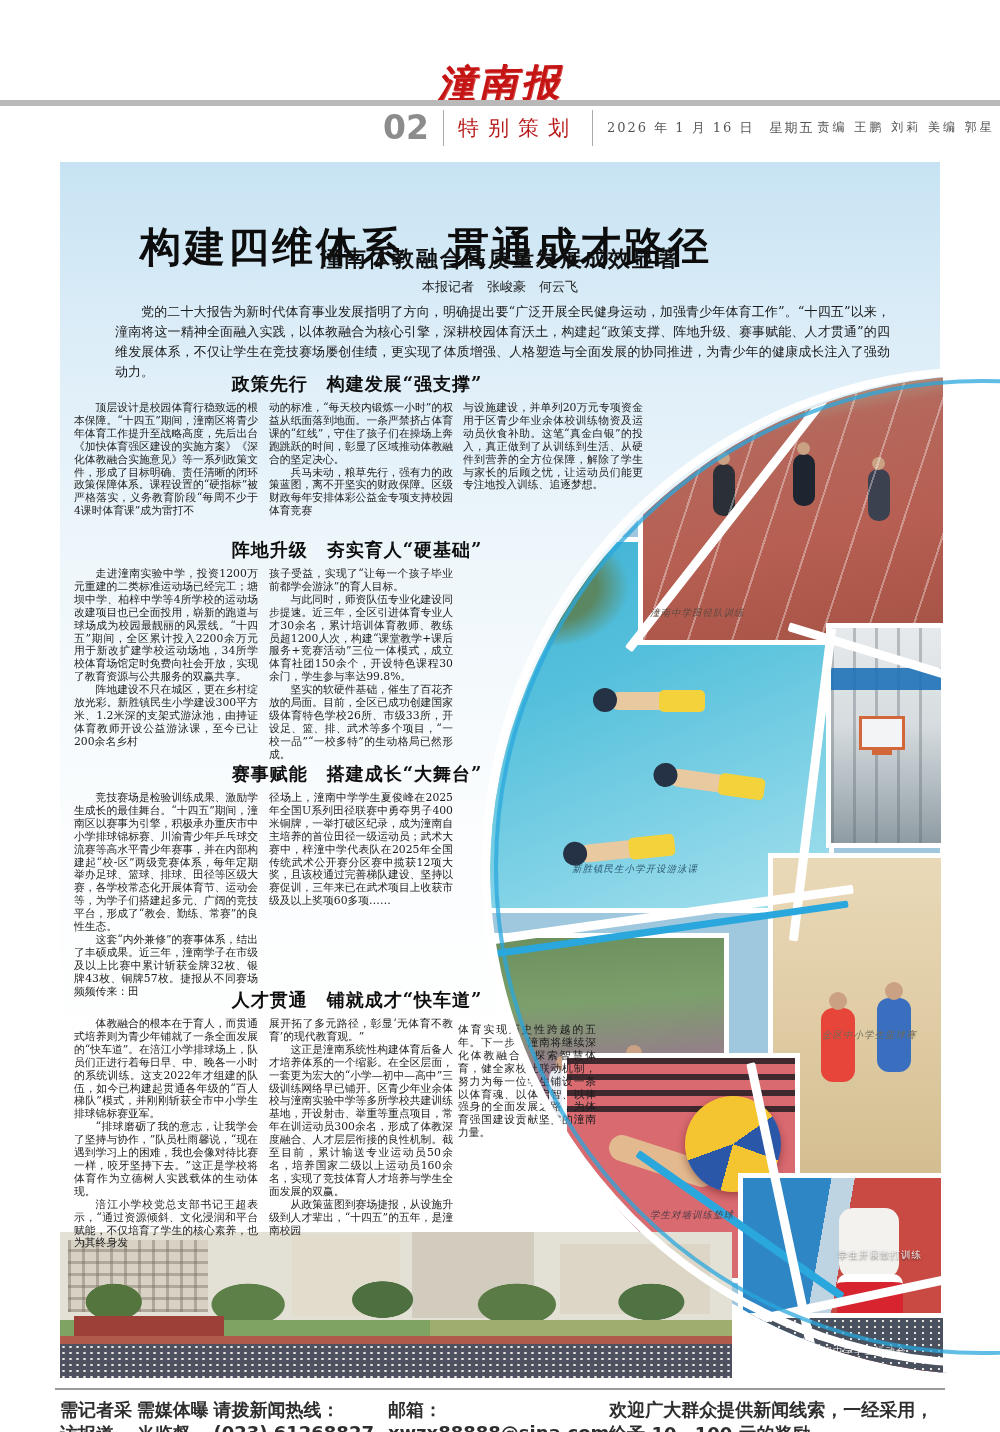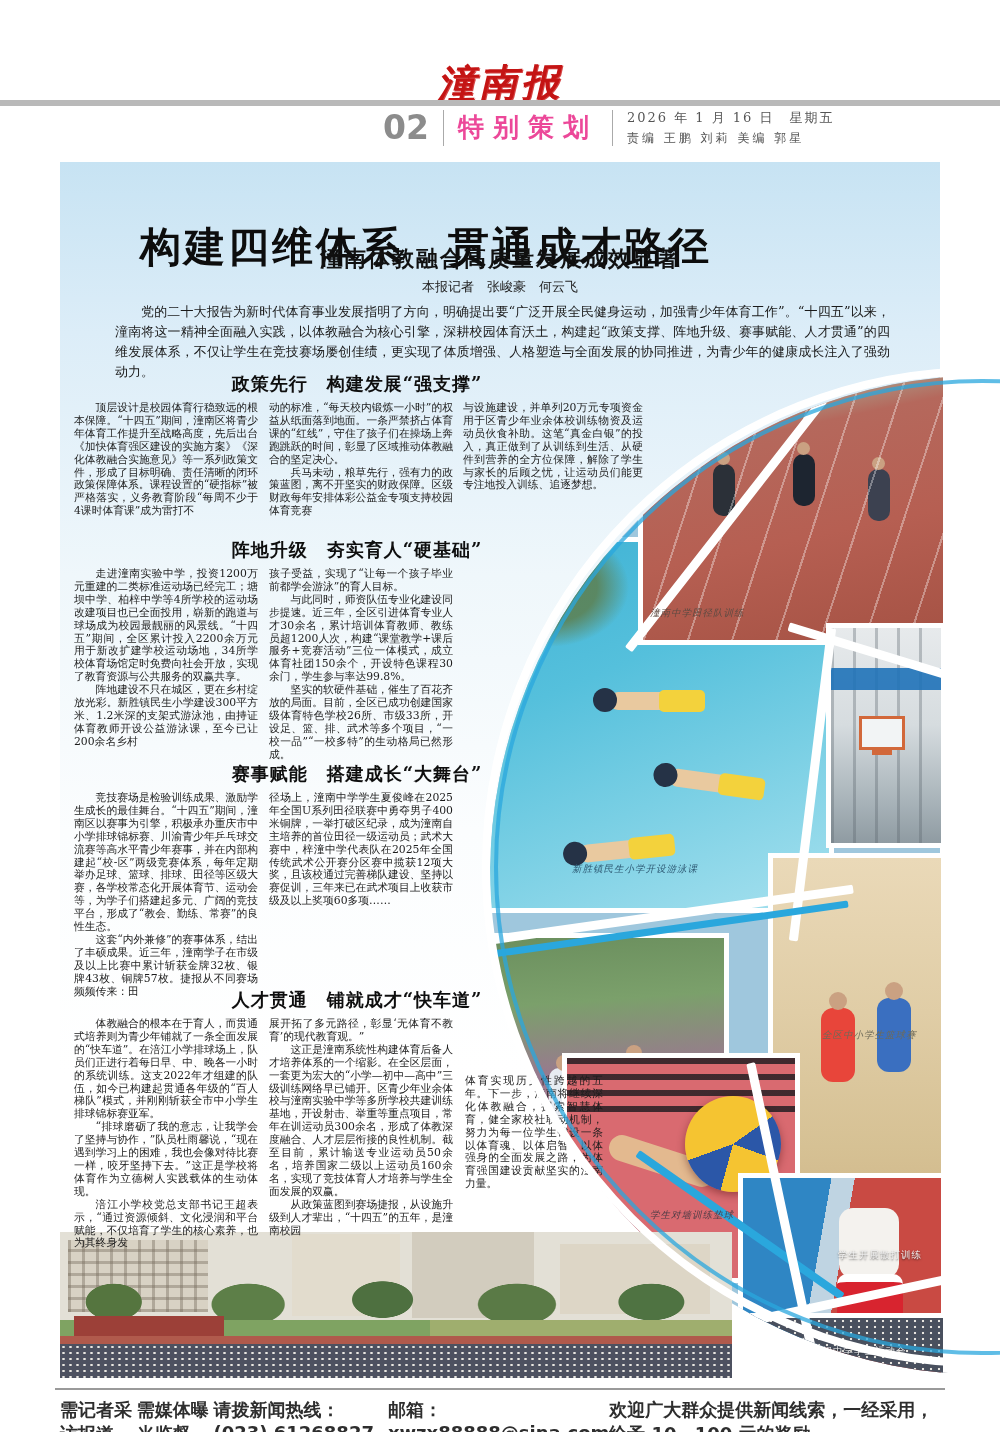--- a/index.html
+++ b/index.html
@@ -9,22 +9,22 @@
 
   
   .logo{position:absolute;left:0;top:58px;width:1000px;text-align:center;
         font-family:"DejaVu Serif",serif;font-weight:bold;font-style:italic;
         font-size:38px;color:#c41414;transform:rotate(-1deg);letter-spacing:4px;
         text-shadow:1px 1px 0 #d54545;}
   .mast-rule{position:absolute;left:0;top:100px;width:1000px;height:6px;background:#b9b9b9;}
   .hdr{position:absolute;left:383px;top:108px;display:flex;align-items:center;gap:14px;}
   .hdr .pn{font-family:"DejaVu Sans",sans-serif;font-weight:bold;font-size:33px;color:#8c8c8c;}
   .hdr .vdiv{width:1px;height:36px;background:#aaa;}
-  .hdr .sec{font-family:"DejaVu Sans",sans-serif;font-weight:bold;font-size:26px;color:#ec4899;letter-spacing:9px;}
-  .hdr .dateblock{display:flex;flex-direction:column;gap:3px;}
+  .hdr .sec{font-family:"DejaVu Sans",sans-serif;font-weight:normal;font-size:21px;color:#b91c1c;letter-spacing:9px;}
+  .hdr .dateblock{display:flex;flex-direction:row;gap:3px;}
   .hdr .dl1{font-size:13px;color:#555;letter-spacing:2px;}
   .hdr .dl2{font-size:12px;color:#555;letter-spacing:3px;}
 
   
   .block{position:absolute;left:60px;top:162px;width:880px;height:1216px;
          background:linear-gradient(180deg,#c7e3f3 0%,#dcedf8 14%,#eff7fb 34%,#fbfdfe 55%,#ffffff 75%);}
   .headline{position:absolute;left:0;top:22px;width:732px;text-align:center;
             font-family:"DejaVu Sans",sans-serif;font-weight:900;font-size:41px;
             color:#0d0d0d;letter-spacing:3px;margin-top:36px;}
   .subheadline{position:absolute;left:0;top:82px;width:880px;text-align:center;
@@ -37,21 +37,21 @@
   .sechead{position:absolute;width:566px;left:14px;text-align:center;
            font-weight:bold;font-size:18px;color:#0e0e0e;letter-spacing:1px;}
   .col{position:absolute;width:184px;font-size:10.8px;line-height:12.9px;
        text-align:justify;color:#1c1c1c;z-index:2;}
   .col p{margin:0;}
   .col p.ind{text-indent:2em;}
   .s1c1{left:14px;top:240px;} .s1c2{left:209px;top:240px;} .s1c3{left:403px;top:240px;width:180px;}
   .s2c1{left:14px;top:406px;} .s2c2{left:209px;top:406px;}
   .s3c1{left:14px;top:630px;} .s3c2{left:209px;top:630px;}
   .s4c1{left:14px;top:856px;} .s4c2{left:209px;top:856px;}
-  .s4c3{left:398px;top:913px;width:138px;margin-left:7px;}
+  .s4c3{left:398px;top:862px;width:138px;}
   .h1{top:210px;} .h2{top:376px;} .h3{top:600px;} .h4{top:826px;}
 
   
   .collage{position:absolute;left:430px;top:213px;width:450px;height:1000px;z-index:1;
            clip-path:circle(500px at 500px 500px);background:#9fc7dd;}
   .seg{position:absolute;border:5px solid #fff;overflow:hidden;}
   .seg-track{left:148px;top:-6px;width:310px;height:276px;
      background:linear-gradient(168deg,#93a68f 0%,#a6b49d 10%,#b5685c 26%,#b65f52 60%,#a55244 100%);}
   .seg-track::after{content:"";position:absolute;inset:0;
      background:repeating-linear-gradient(108deg,transparent 0 40px,rgba(255,255,255,.35) 40px 42px);}

